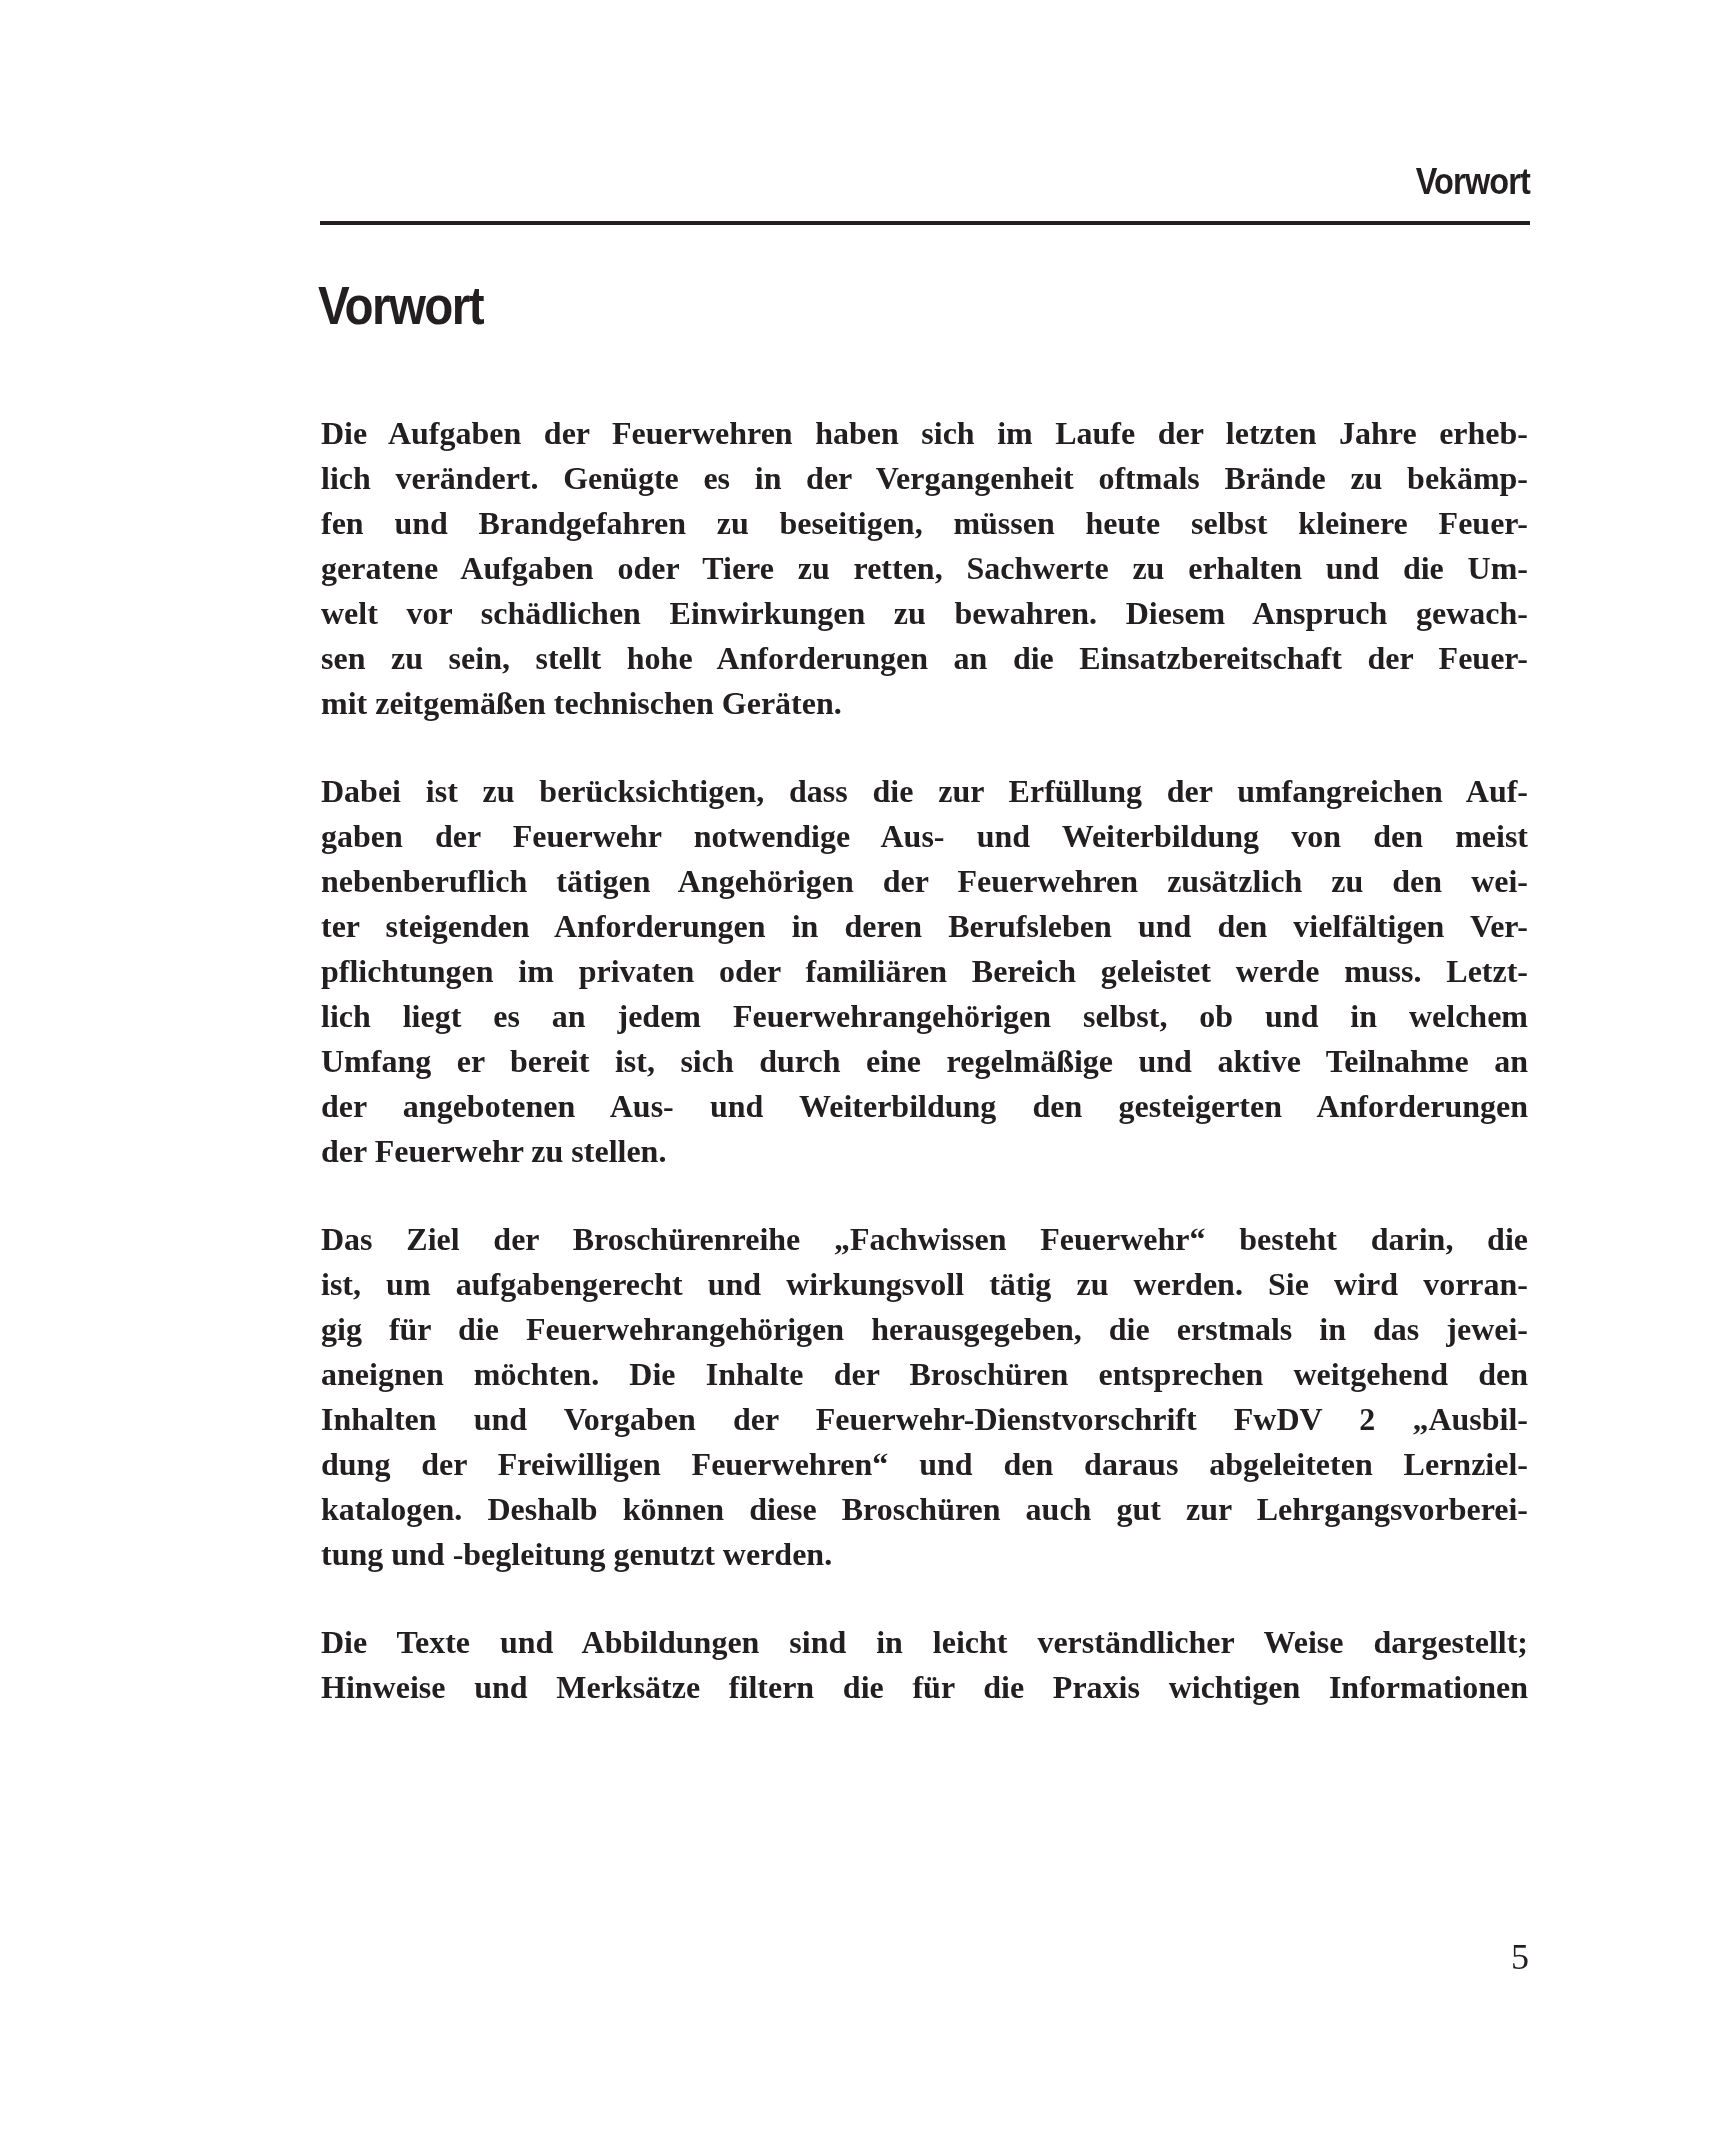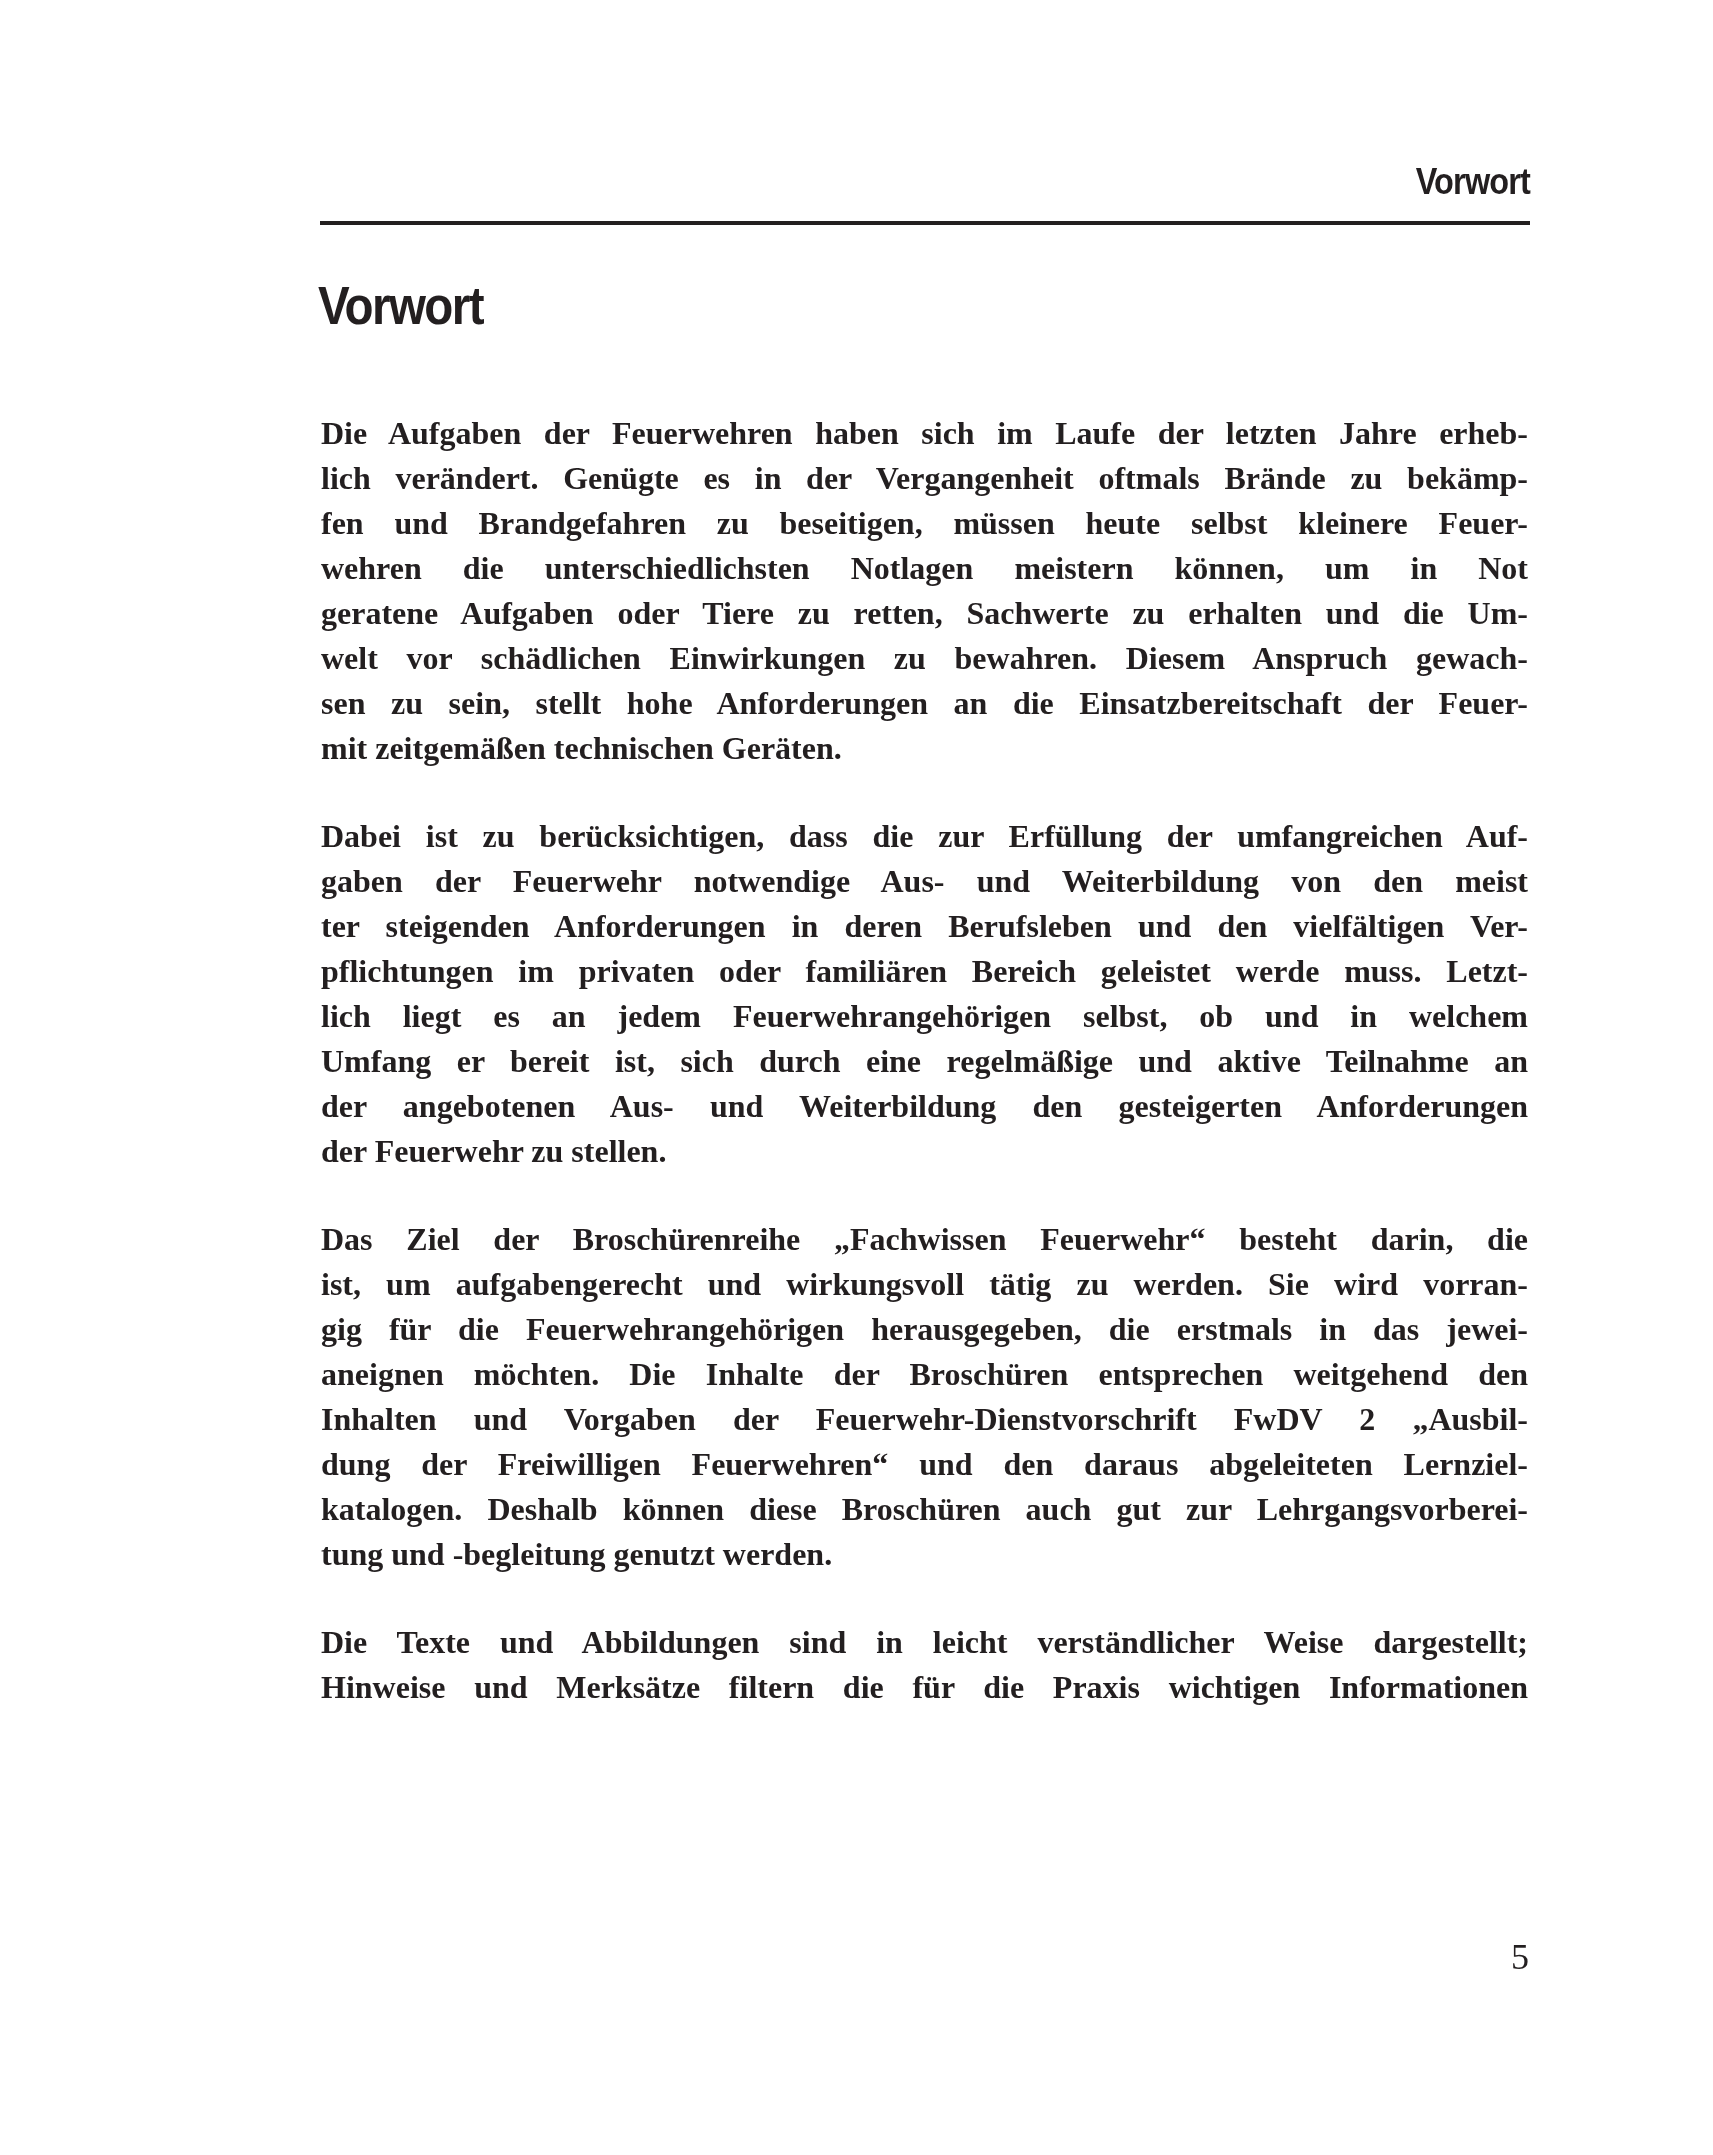--- a/index.html
+++ b/index.html
@@ -85,29 +85,29 @@
 <div class="running-head">Vorwort</div>
 <div class="head-rule"></div>
 
 <h1 class="chapter-title">Vorwort</h1>
 
 <div class="body-text">
   <p class="paragraph">
     <span class="line">Die Aufgaben der Feuerwehren haben sich im Laufe der letzten Jahre erheb-</span>
     <span class="line">lich verändert. Genügte es in der Vergangenheit oftmals Brände zu bekämp-</span>
     <span class="line">fen und Brandgefahren zu beseitigen, müssen heute selbst kleinere Feuer-</span>
-    <span class="line">wehren die unterschiedlichsten Notlagen meistern können, um in Not</span>
     <span class="line">geratene Aufgaben oder Tiere zu retten, Sachwerte zu erhalten und die Um-</span>
     <span class="line">welt vor schädlichen Einwirkungen zu bewahren. Diesem Anspruch gewach-</span>
     <span class="line">sen zu sein, stellt hohe Anforderungen an die Einsatzbereitschaft der Feuer-</span>
     <span class="line last">mit zeitgemäßen technischen Geräten.</span>
   </p>
   <p class="paragraph">
     <span class="line">Dabei ist zu berücksichtigen, dass die zur Erfüllung der umfangreichen Auf-</span>
     <span class="line">gaben der Feuerwehr notwendige Aus- und Weiterbildung von den meist</span>
+    <span class="line">nebenberuflich tätigen Angehörigen der Feuerwehren zusätzlich zu den wei-</span>
     <span class="line">ter steigenden Anforderungen in deren Berufsleben und den vielfältigen Ver-</span>
     <span class="line">pflichtungen im privaten oder familiären Bereich geleistet werde muss. Letzt-</span>
     <span class="line">lich liegt es an jedem Feuerwehrangehörigen selbst, ob und in welchem</span>
     <span class="line">Umfang er bereit ist, sich durch eine regelmäßige und aktive Teilnahme an</span>
     <span class="line">der angebotenen Aus- und Weiterbildung den gesteigerten Anforderungen</span>
     <span class="line last">der Feuerwehr zu stellen.</span>
   </p>
   <p class="paragraph">
     <span class="line">Das Ziel der Broschürenreihe „Fachwissen Feuerwehr“ besteht darin, die</span>
     <span class="line">ist, um aufgabengerecht und wirkungsvoll tätig zu werden. Sie wird vorran-</span>

